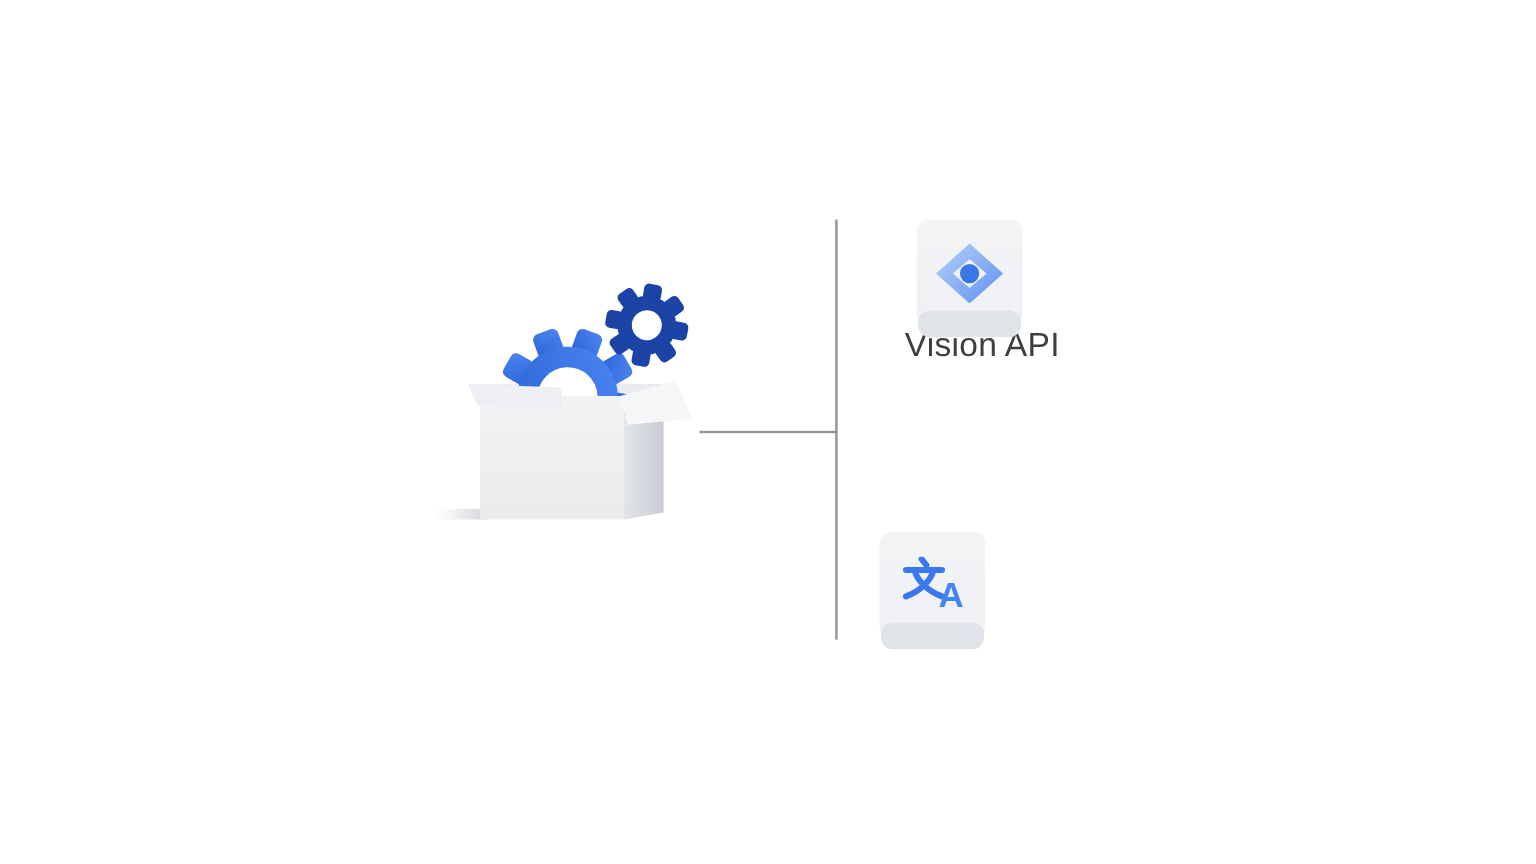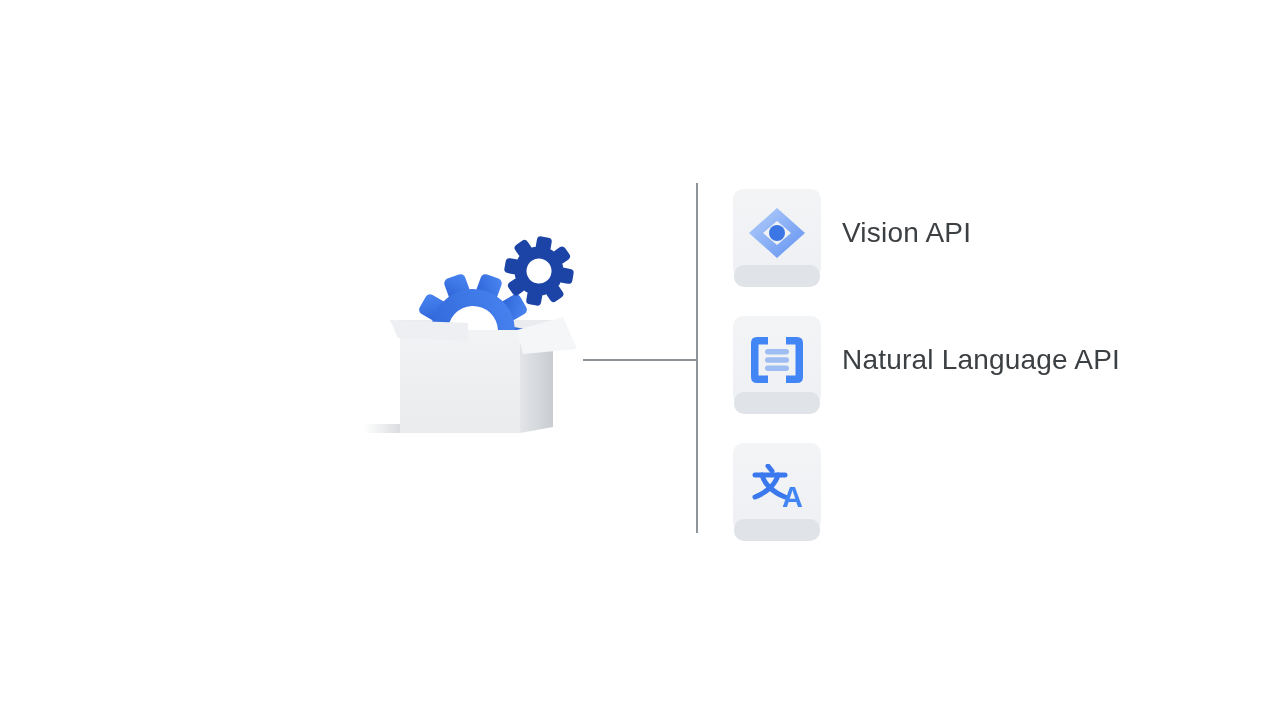--- a/index.html
+++ b/index.html
@@ -44,21 +44,21 @@
   }
 
   
   .row {
     position: absolute;
     left: 733px;
     height: 100px;
     display: flex;
     align-items: center;
   }
-  .row.r1 { top: 183px; }
+  .row.r1 { top: 183px; flex-direction: column; }
   .row.r2 { top: 310px; }
   .row.r3 { top: 437px; }
 
   .card {
     position: relative;
     z-index: 0;
     width: 88px;
     height: 89px;
     border-radius: 10px;
     background: linear-gradient(180deg, #f3f4f6 0%, #eef0f3 100%);
@@ -185,32 +185,20 @@
             <stop offset="1" stop-color="#5f90f0"></stop>
           </linearGradient>
         </defs>
         <path fill="url(#visGrad)" fill-rule="evenodd" d="M29 1 L57 26 L29 51 L1 26 Z  M29 14 L43 26 L29 38 L15 26 Z"></path>
         <circle cx="29" cy="26" r="8" fill="#3b76e4"></circle>
       </svg>
     </div>
     <div class="label">Vision API</div>
   </div>
 
-  <div class="row r2">
-    <div class="card">
-      <svg width="52" height="46" viewBox="0 0 52 46" xmlns="http://www.w3.org/2000/svg">
-        <path fill="#4285f4" d="M17,0 H6 Q0,0 0,6 V40 Q0,46 6,46 H17 V38.5 H7.5 V7.5 H17 Z"></path>
-        <path fill="#4285f4" d="M35,0 H46 Q52,0 52,6 V40 Q52,46 46,46 H35 V38.5 H44.5 V7.5 H35 Z"></path>
-        <rect x="14" y="12" width="24" height="5.5" rx="2.75" fill="#9fbdf2"></rect>
-        <rect x="14" y="20.2" width="24" height="5.5" rx="2.75" fill="#9fbdf2"></rect>
-        <rect x="14" y="28.4" width="24" height="5.5" rx="2.75" fill="#9fbdf2"></rect>
-      </svg>
-    </div>
-    <div class="label">Natural Language API</div>
-  </div>
 
   <div class="row r3">
     <div class="card">
       <div class="translate-icon">
         <svg width="38" height="36" viewBox="0 0 38 36" xmlns="http://www.w3.org/2000/svg">
           <g stroke="#3b78ee" stroke-width="5" fill="none" stroke-linecap="round">
             <path d="M17 2 L21 7"></path>
             <path d="M4 11 H34"></path>
             <path d="M27 11 C25 19 17 28 4 33"></path>
             <path d="M11 11 C13 19 21 28 34 33"></path>

